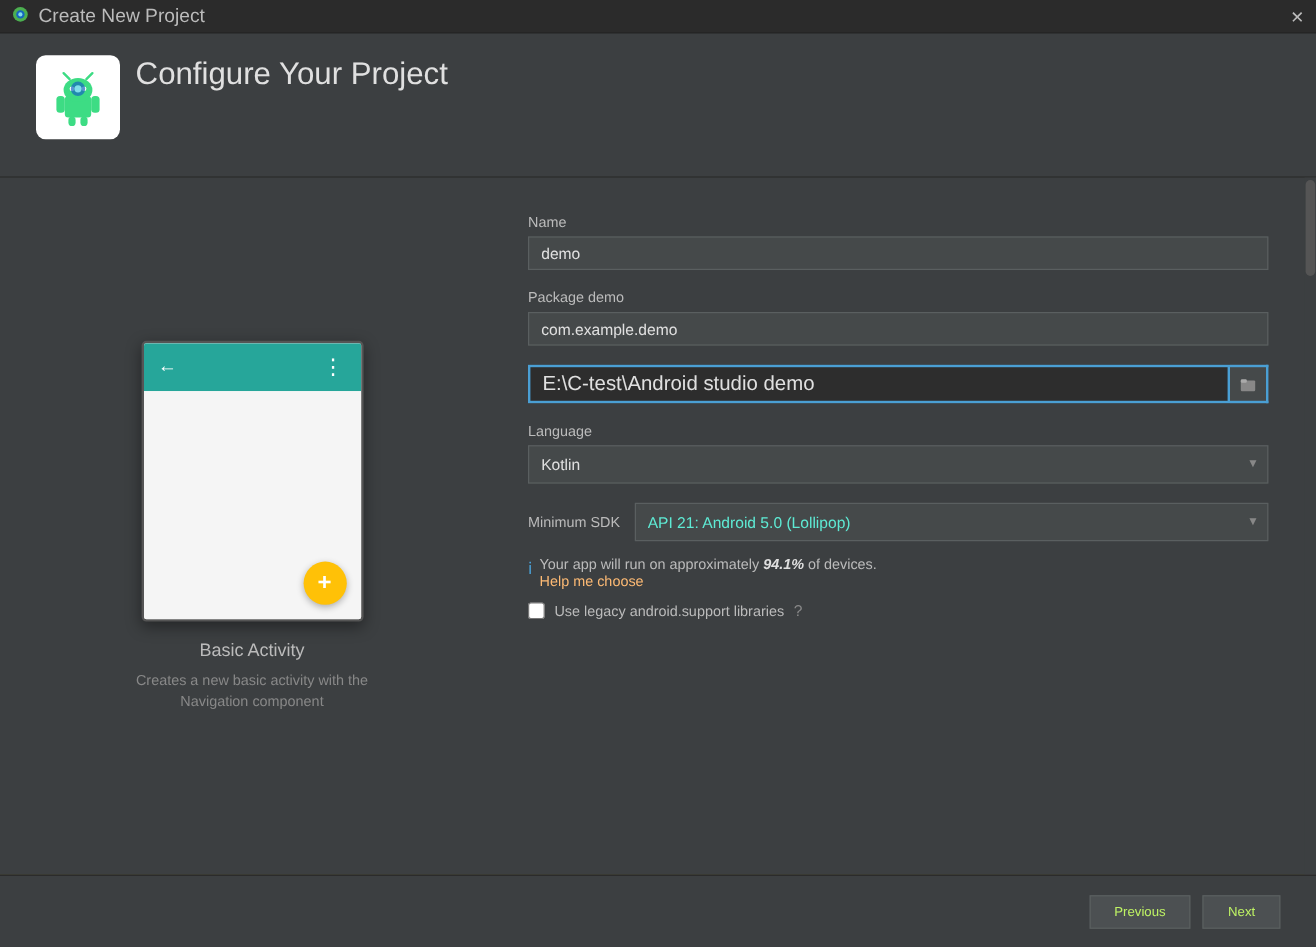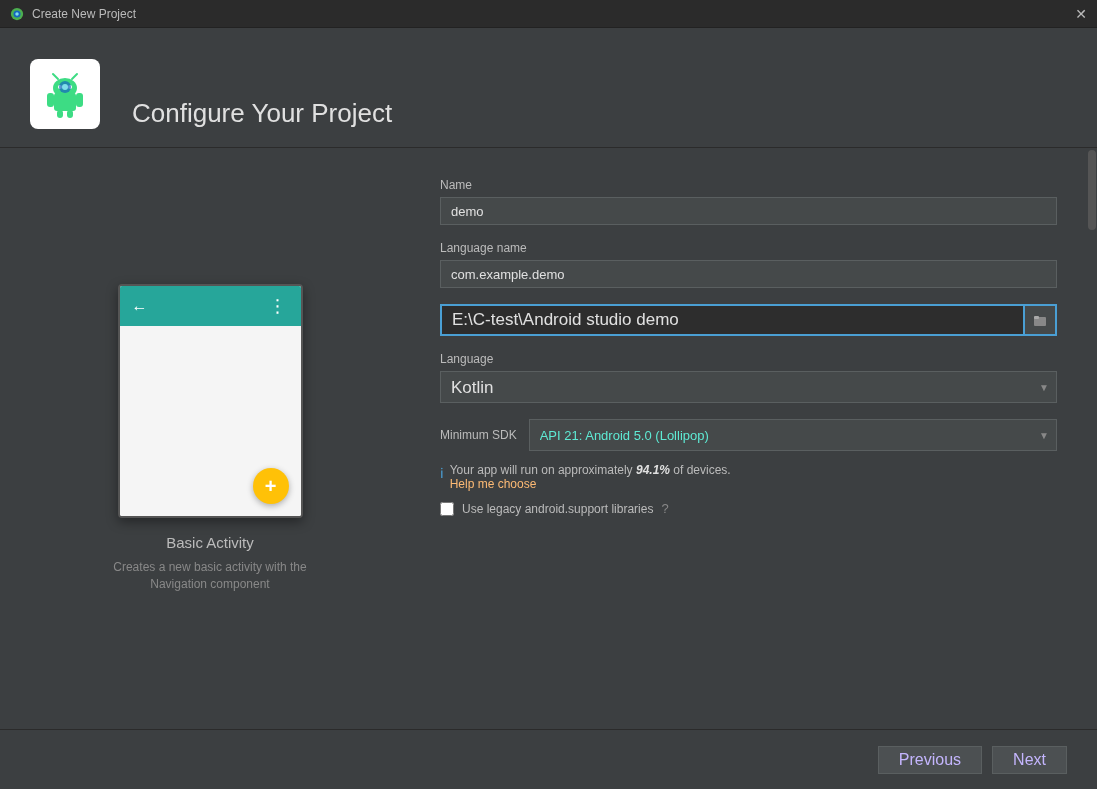--- a/index.html
+++ b/index.html
@@ -20,43 +20,43 @@
       display: flex;
       align-items: center;
       justify-content: space-between;
       padding: 0 10px;
       border-bottom: 1px solid #222;
     }
     .title-bar-left {
       display: flex;
       align-items: flex-start;
       gap: 8px;
-      font-size: 12px;
+      font-size: 16px;
       color: #bbbbbb;
     }
     .title-bar-icon {
       width: 14px;
       height: 14px;
     }
     .title-bar-close {
       color: #888;
       font-size: 14px;
       cursor: pointer;
       background: none;
       border: none;
       color: #bbbbbb;
     }
 
     
     .header {
       background: #3c3f41;
       padding: 18px 30px;
       display: flex;
-      align-items: flex-end;
-      gap: 32px;
+      align-items: flex-start;
+      gap: 13px;
       border-bottom: 1px solid #2b2b2b;
       height: 120px;
     }
     .header-logo {
       width: 70px;
       height: 70px;
       background: #fff;
       border-radius: 8px;
       display: flex;
       align-items: center;
@@ -200,21 +200,21 @@
 
     .form-select-wrapper {
       position: relative;
     }
     .form-select {
       width: 100%;
       background: #45494a;
       border: 1px solid #5a5f60;
       color: #e0e0e0;
       padding: 6px 30px 6px 10px;
-      font-size: 17px;
+      font-size: 13px;
       height: 32px;
       outline: none;
       appearance: none;
       cursor: pointer;
     }
     .select-arrow {
       position: absolute;
       right: 8px;
       top: 50%;
       transform: translateY(-50%);
@@ -327,25 +327,25 @@
       gap: 10px;
       border-top: 1px solid #2b2b2b;
       position: absolute;
       bottom: 0;
       left: 0;
       right: 0;
     }
     .btn {
       height: 28px;
       padding: 0 20px;
-      font-size: 16px;
+      font-size: 11px;
       cursor: pointer;
       border: 1px solid #5a5f60;
       background: #4c5052;
-      color: #c4b5fd;
+      color: #bef264;
       outline: none;
     }
     .btn-primary {
       background: #4c5052;
       border-color: #5a5f60;
     }
 
     
     .scrollbar {
       position: absolute;
@@ -423,21 +423,21 @@
   </div>
 
   <div class="right-panel">
 
     <div class="form-group">
       <label class="form-label">Name</label>
       <input class="form-input" type="text" value="demo" style="">
     </div>
 
     <div class="form-group">
-      <label class="form-label">Language name</label>
+      <label class="form-label">Package demo</label>
       <input class="form-input" type="text" value="com.example.demo" style="">
     </div>
 
     <div class="form-group">
       <div class="save-location-wrapper">
         <input class="save-location-input" type="text" value="E:\C-test\Android studio demo" style="">
         <button class="save-location-btn">
           <svg width="14" height="14" viewBox="0 0 14 14" fill="none">
             <rect x="1" y="4" width="12" height="9" rx="1" fill="#888"></rect>
             <rect x="1" y="3" width="5" height="3" rx="1" fill="#aaa"></rect>

